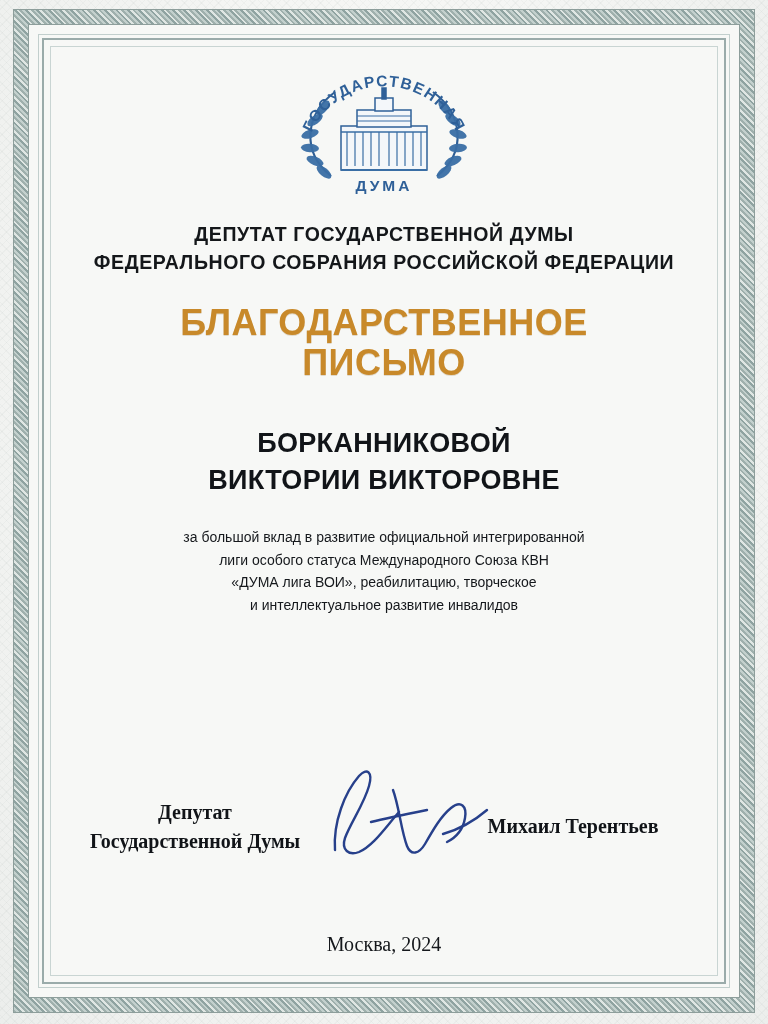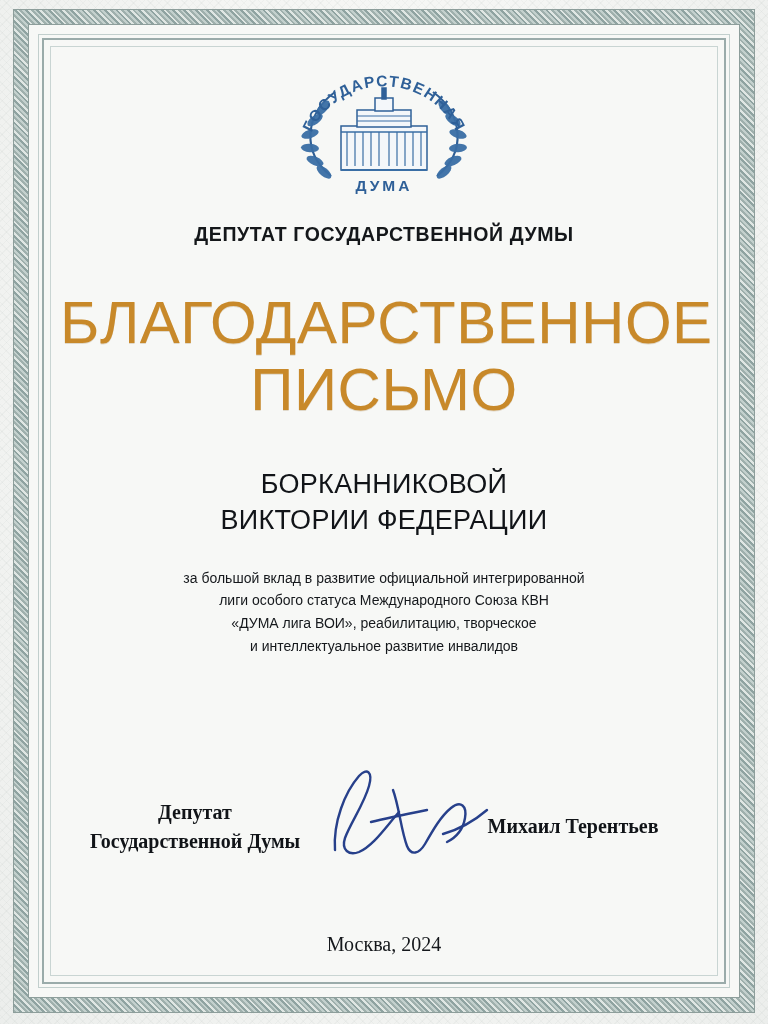--- a/index.html
+++ b/index.html
@@ -83,35 +83,35 @@
     font-family: "Liberation Sans", sans-serif;
     font-weight: bold;
     font-size: 19.5px;
     letter-spacing: 0.6px;
     color: #14171a;
     line-height: 1.45;
   }
   .dept-block { margin-top: 22px; text-align: center; }
 
   .title {
-    margin-top: 41px;
+    margin-top: 26px;
     font-family: "Liberation Sans", sans-serif;
-    font-weight: normal;
-    font-size: 60px;
+    font-weight: bold;
+    font-size: 36px;
     line-height: 1.12;
     letter-spacing: 0.5px;
     color: #c8892a;
     text-shadow: 0 1px 0 rgba(120,80,10,0.18);
   }
   .title .line2 { display: block; }
 
   .recipient {
     margin-top: 42px;
     font-family: "Liberation Sans", sans-serif;
-    font-weight: normal;
+    font-weight: bold;
     font-size: 27px;
     line-height: 1.35;
     color: #111418;
     letter-spacing: 0.3px;
   }
 
   .role {
     margin-top: 26px;
     font-family: "Liberation Serif", serif;
     font-size: 21px;
@@ -239,30 +239,31 @@
           <text font-family="Liberation Sans, sans-serif" font-size="15.5" font-weight="bold" fill="#2f6098" letter-spacing="1.5">
             <textPath href="#arcTop" startOffset="50%" text-anchor="middle">ГОСУДАРСТВЕННАЯ</textPath>
           </text>
           <text x="105" y="143" font-family="Liberation Sans, sans-serif" font-size="15.5" font-weight="bold" fill="#2f6098" text-anchor="middle" letter-spacing="3">ДУМА</text>
         </svg>
       </div>
     </div>
 
     <div class="dept-block">
       <div class="dept-line">ДЕПУТАТ ГОСУДАРСТВЕННОЙ ДУМЫ</div>
+      <div class="dept-line">ФЕДЕРАЛЬНОГО СОБРАНИЯ РОССИЙСКОЙ ФЕДЕРАЦИИ</div>
     </div>
 
     <div class="title">
       <span>БЛАГОДАРСТВЕННОЕ</span>
       <span class="line2">ПИСЬМО</span>
     </div>
 
     <div class="recipient">
       <div>БОРКАННИКОВОЙ</div>
-      <div>ВИКТОРИИ ФЕДЕРАЦИИ</div>
+      <div>ВИКТОРИИ ВИКТОРОВНЕ</div>
     </div>
 
 
     <div class="reason">
       <div>за большой вклад в развитие официальной интегрированной</div>
       <div>лиги особого статуса Международного Союза КВН</div>
       <div>«ДУМА лига ВОИ», реабилитацию, творческое</div>
       <div>и интеллектуальное развитие инвалидов</div>
     </div>
 

